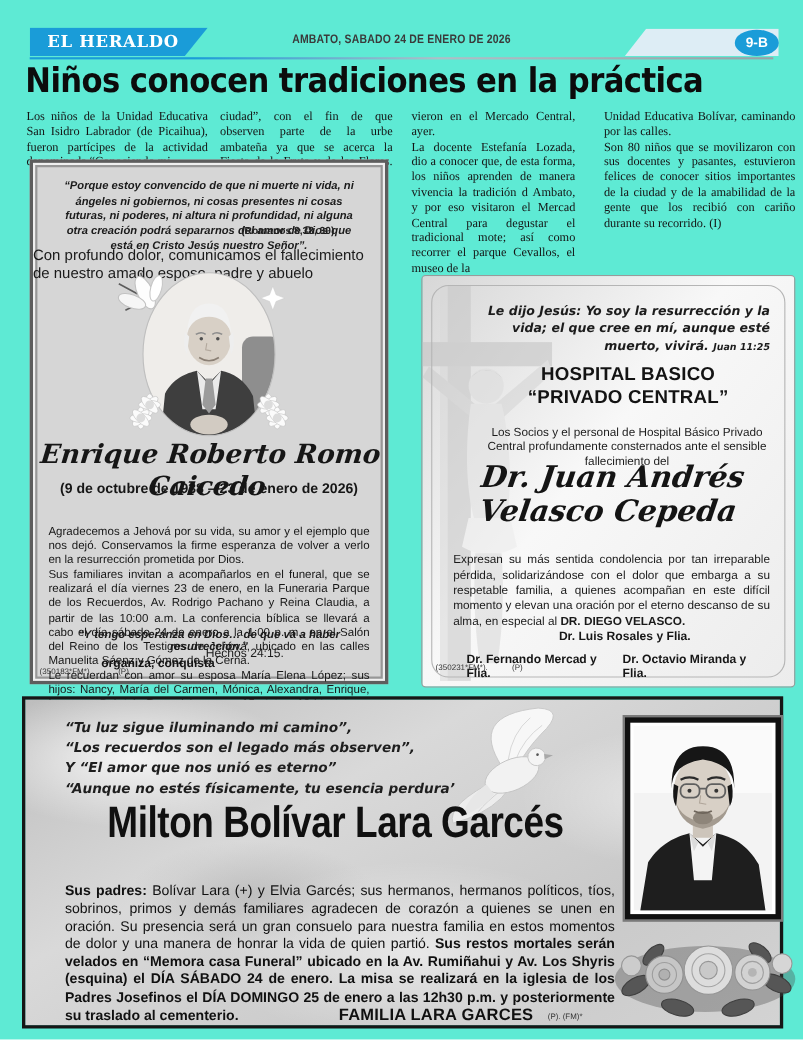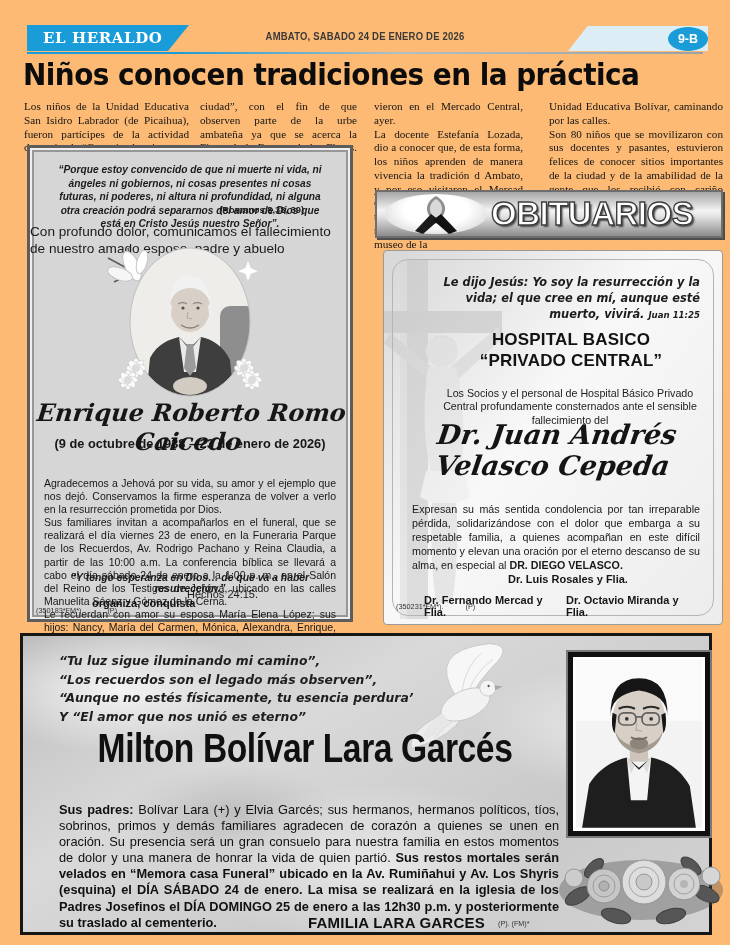--- a/index.html
+++ b/index.html
@@ -1,16 +1,16 @@
 <!DOCTYPE html>
 <html><head>
 <meta charset="utf-8">
 <style>
   html,body{margin:0;padding:0;background:#fff;}
-  #page{position:relative;width:730px;height:945px;background:#fdba74;overflow:hidden;
+  #page{position:relative;width:730px;height:945px;background:#5eead4;overflow:hidden;
         font-family:"Liberation Sans",sans-serif;color:#111;}
   .abs{position:absolute;}
   .b{font-weight:bold;}
 
   
   .brand{left:27px;top:25px;width:162px;height:26px;background:#1A9CD8;
          clip-path:polygon(0 0,100% 0,87% 100%,0 100%);
          color:#fff;font-family:"DejaVu Serif",serif;font-weight:bold;font-size:15px;
          letter-spacing:.6px;line-height:26px;padding-left:16px;box-sizing:border-box;}
   .dateline{left:0;right:0;top:31px;text-align:center;font-size:10px;font-weight:bold;
@@ -127,31 +127,20 @@
   </div>
   <div class="abs col c3">
     <p>vieron en el Mercado Central, ayer.</p>
     <p>La docente Estefanía Lozada, dio a conocer que, de esta forma, los niños aprenden de manera vivencia la tradición d Ambato, y por eso visitaron el Mercad Central para degustar el tradicional mote; así como recorrer el parque Cevallos, el museo de la</p>
   </div>
   <div class="abs col c4">
     <p>Unidad Educativa Bolívar, caminando por las calles.</p>
     <p>Son 80 niños que se movilizaron con sus docentes y pasantes, estuvieron felices de conocer sitios importantes de la ciudad y de la amabilidad de la gente que los recibió con cariño durante su recorrido. (I)</p>
   </div>
 
-  <div class="abs banner">
-    <div class="abs banner-oval">
-      <svg width="102" height="40" viewBox="0 0 102 40">
-        <path d="M51 2 C42 7 39 15 45 23 L51 30 L57 23 C63 15 60 7 51 2 Z" fill="#8f8f8f"></path>
-        <path d="M51 5 C45 9 43 15 47 21 L51 26 L55 21 C59 15 57 9 51 5 Z" fill="#d9d9d9"></path>
-        <path d="M46 20 L30 37 L38 40 L54 26 Z" fill="#1b1b1b"></path>
-        <path d="M56 20 L72 37 L64 40 L48 26 Z" fill="#111111"></path>
-      </svg>
-    </div>
-    <div class="abs banner-title">OBITUARIOS</div>
-  </div>
 
   <div class="abs obit-left">
     <div class="abs ol-quote">“Porque estoy convencido de que ni muerte ni vida, ni ángeles ni gobiernos, ni cosas presentes ni cosas futuras, ni poderes, ni altura ni profundidad, ni alguna otra creación podrá separarnos del amor de Dios que está en Cristo Jesús nuestro Señor”.</div>
     <div class="abs ol-quote-ref">(Romanos 8,38, 39)</div>
     <div class="abs ol-announce">
       <div>Con profundo dolor, comunicamos el fallecimiento</div>
       <div>de nuestro amado esposo, padre y abuelo</div>
     </div>
     <div class="abs ol-photo">
       <svg width="236" height="152" viewBox="0 0 236 152">
@@ -264,22 +253,22 @@
         <ellipse cx="74" cy="64" rx="26" ry="14" fill="#f2f2f2" stroke="#c4c4c4" stroke-width=".8" transform="rotate(-18 74 64)"></ellipse>
         <circle cx="98" cy="50" r="8" fill="#f4f4f4" stroke="#c4c4c4" stroke-width=".8"></circle>
         <path d="M105 48 L113 50 L105 53 Z" fill="#a8a8a8"></path>
         <circle cx="99" cy="48" r="1.2" fill="#555"></circle>
         <path d="M50 70 Q30 82 26 96 Q44 92 56 80 Z" fill="#e7e7e7"></path>
       </g>
     </svg>
     <div class="abs ob-quotes">
       <div>“Tu luz sigue iluminando mi camino”,</div>
       <div>“Los recuerdos son el legado más observen”,</div>
+      <div>Y “El amor que nos unió es eterno”</div>
       <div>“Aunque no estés físicamente, tu esencia perdura’</div>
-      <div>Y “El amor que nos unió es eterno”</div>
     </div>
     <div class="abs ob-name">Milton Bolívar Lara Garcés</div>
     <div class="abs ob-body">
       <span class="b">Sus padres:</span><span> Bolívar Lara (+) y Elvia Garcés; sus hermanos, hermanos políticos, tíos, sobrinos, primos y demás familiares agradecen de corazón a quienes se unen en oración. Su presencia será un gran consuelo para nuestra familia en estos momentos de dolor y una manera de honrar la vida de quien partió. </span><span class="b">Sus restos mortales serán velados en “Memora casa Funeral” ubicado en la Av. Rumiñahui y Av. Los Shyris (esquina) el DÍA SÁBADO 24 de enero. La misa se realizará en la iglesia de los Padres Josefinos el DÍA DOMINGO 25 de enero a las 12h30 p.m. y posteriormente su traslado al cementerio.</span>
     </div>
     <div class="abs ob-sig">FAMILIA LARA GARCES</div>
     <div class="abs ob-codes">(P).   (FM)*</div>
     <div class="abs ob-photo">
       <svg viewBox="0 0 124 165">
         <rect width="124" height="165" fill="#f3f3f3"></rect>

